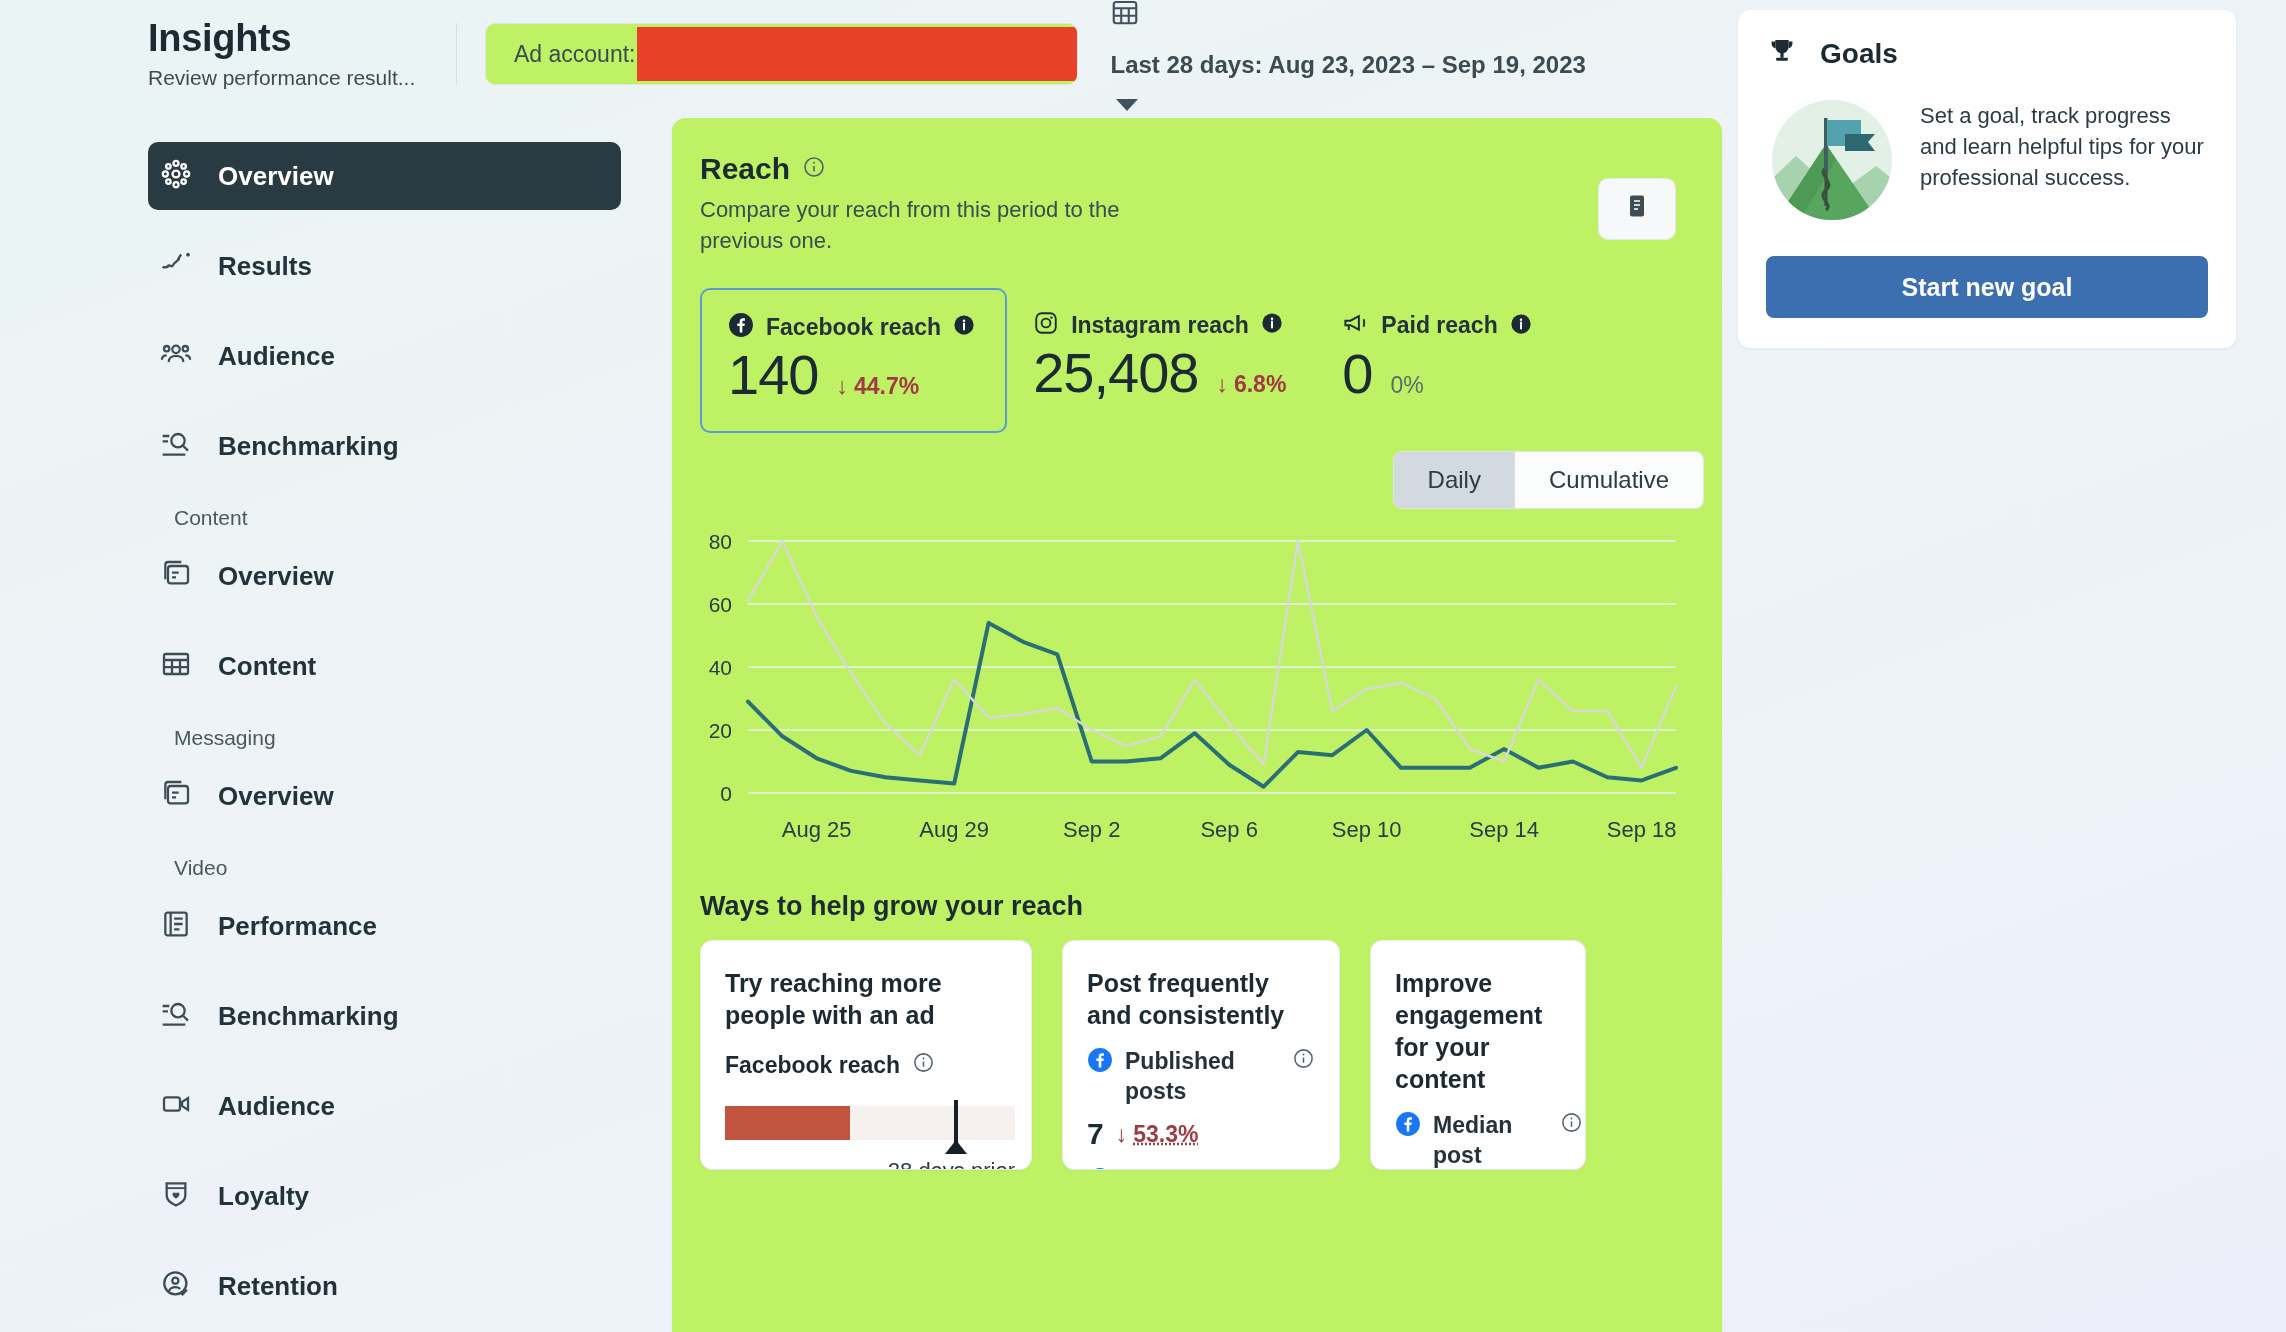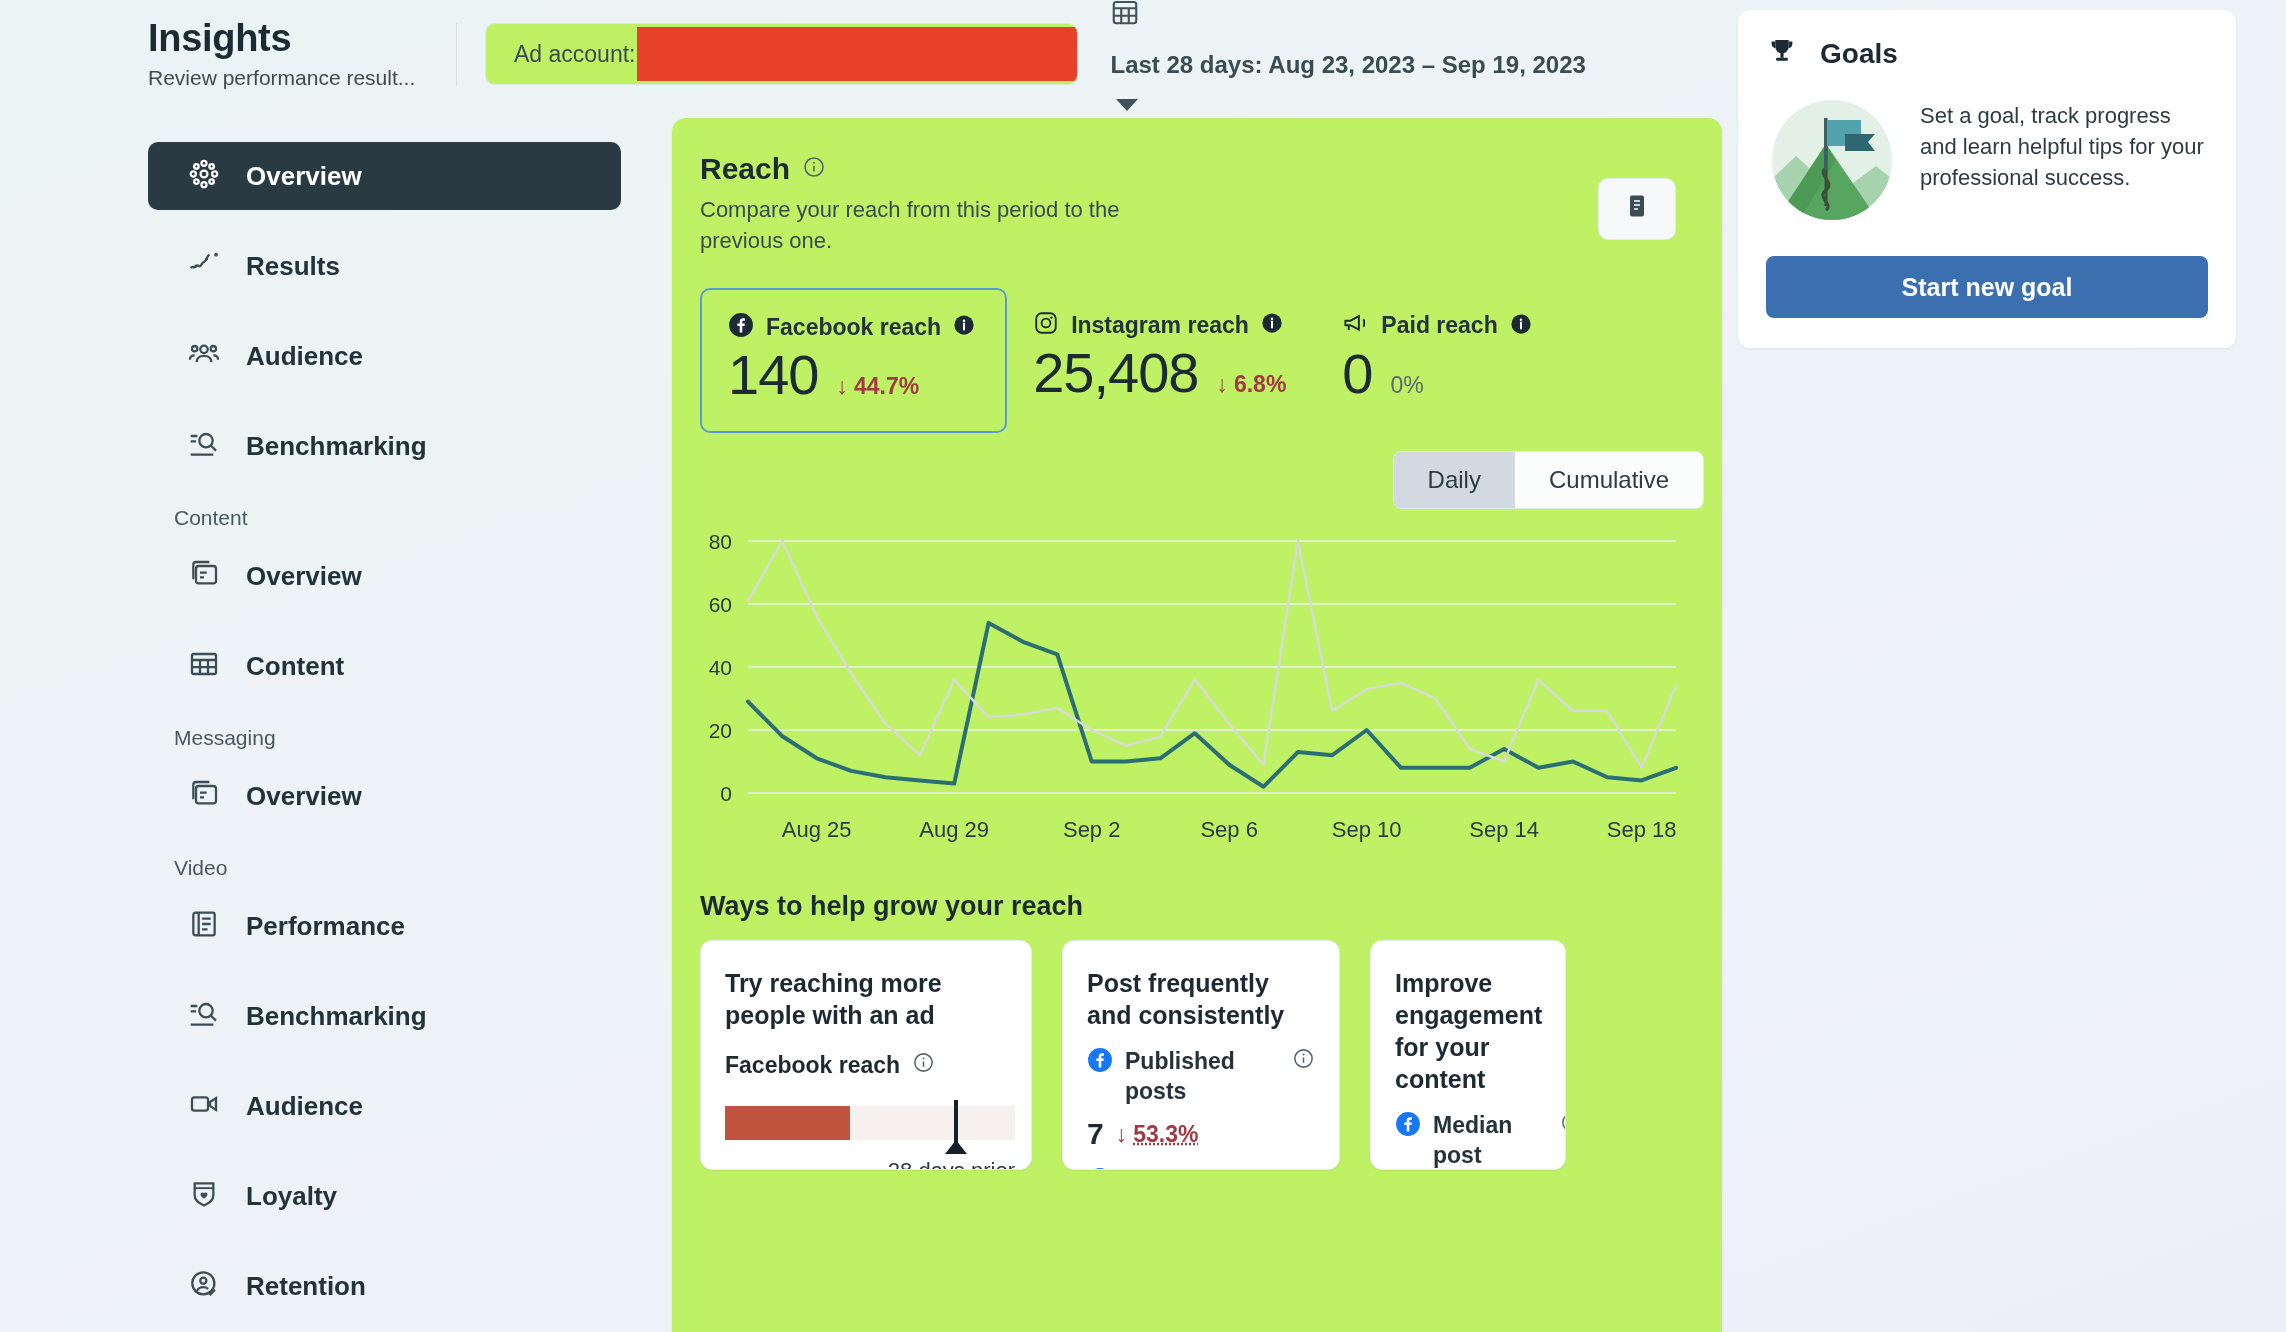--- a/index.html
+++ b/index.html
@@ -27,21 +27,21 @@
   .acct-redact { width: 440px; height: 54px; background: #e8412a; margin-left: 2px; }
 
   .daterange { display: flex; align-items: flex-start; gap: 20px; margin-left: 32px; cursor: pointer; flex-direction: column; }
   .daterange .dtxt { font-size: 24px; font-weight: 600; color: #3b4b52; white-space: nowrap; }
   .caret { width: 0; height: 0; border-left: 11px solid transparent; border-right: 11px solid transparent;
            border-top: 12px solid #43525a; margin-left: 6px; }
 
   
   .sidebar { position: absolute; left: 0; top: 118px; width: 668px; height: 1214px; padding: 24px 0 0 148px; }
   .nav-item { display: flex; align-items: center; gap: 26px; height: 68px;
-      padding: 0 22px 0 40px; border-radius: 10px; width: 473px; cursor: pointer; }
+      padding: 0 22px 0 12px; border-radius: 10px; width: 473px; cursor: pointer; }
   .nav-item .lbl { font-size: 26px; font-weight: 600; color: #22333c; white-space: nowrap; }
   .nav-item.active { background: #2a3a42; }
   .nav-item.active .lbl { color: #ffffff; }
   .nav-item.active svg { stroke: #ffffff; fill: none; }
   .nav-item svg { stroke: #3d4d56; fill: none; stroke-width: 1.7; }
   .nav-gap { height: 22px; }
   .nav-group { font-size: 21px; color: #49585f; padding: 26px 0 12px 26px; font-weight: 400; }
 
   
   .main-card { position: absolute; left: 672px; top: 118px; width: 1050px; height: 1214px;
@@ -490,21 +490,21 @@
             <span>
               <svg width="23" height="23" viewBox="0 0 24 24" fill="none" stroke="#54636b" stroke-width="1.6">
                   <circle cx="12" cy="12" r="9"></circle>
                   <path d="M12 11v5.5"></path>
                   <circle cx="12" cy="7.8" r=".95" fill="#54636b" stroke="none"></circle>
                 </svg>
             </span>
           </div>
         </div>
 
-        <div class="gcard" style="width:196px">
+        <div class="gcard" style="width:216px">
           <h4>Improve engagement for your content</h4>
           <div class="mline">
             <span>
               <svg width="26" height="26" viewBox="0 0 24 24">
                   <circle cx="12" cy="12" r="11" fill="#1877f2"></circle>
                   <path d="M13.2 19v-6h2l.3-2.4h-2.3V9.1c0-.7.2-1.1 1.2-1.1h1.2V5.9c-.2 0-.9-.1-1.8-.1-1.8 0-3 1.1-3 3.1v1.7H8.6V13h2.2v6z" fill="#fff"></path>
                 </svg>
             </span>
             <span style="flex:1">Median post reactions, comments</span>
             <span>

